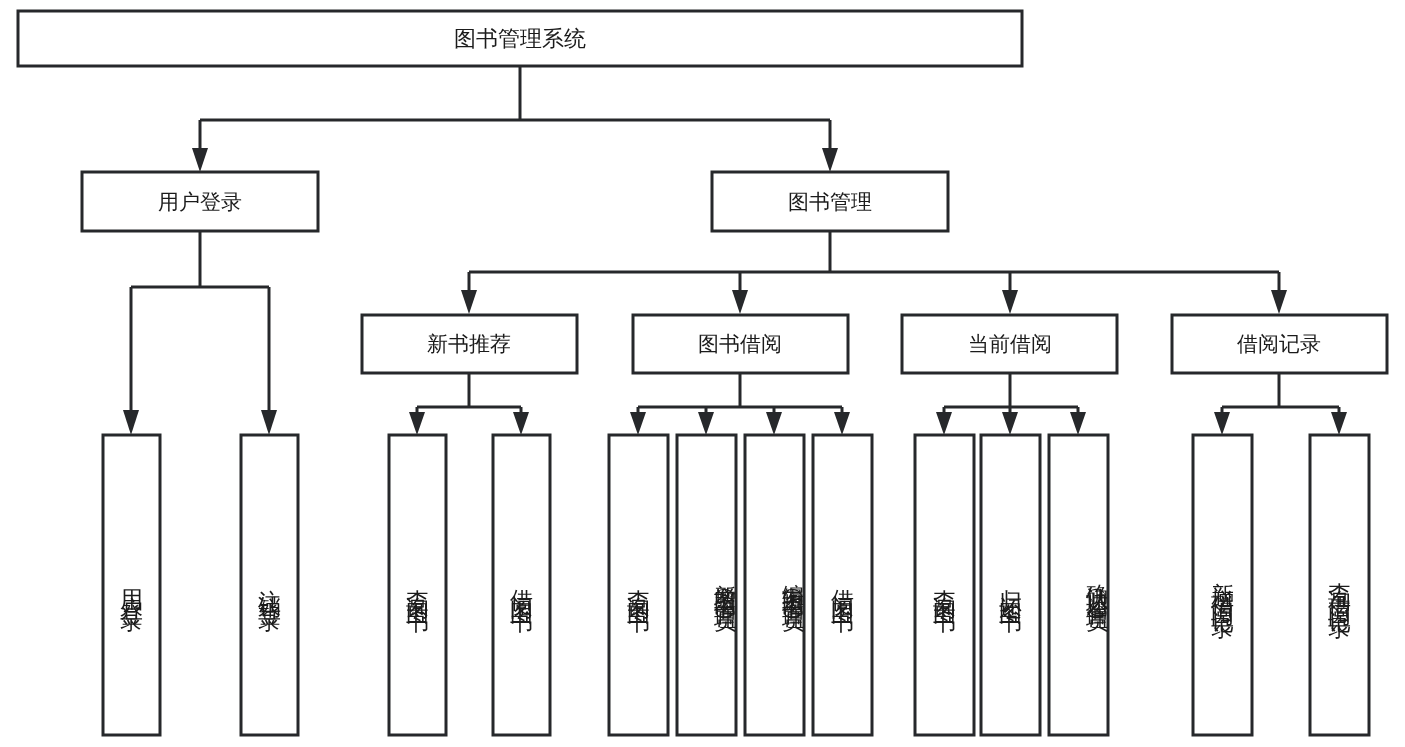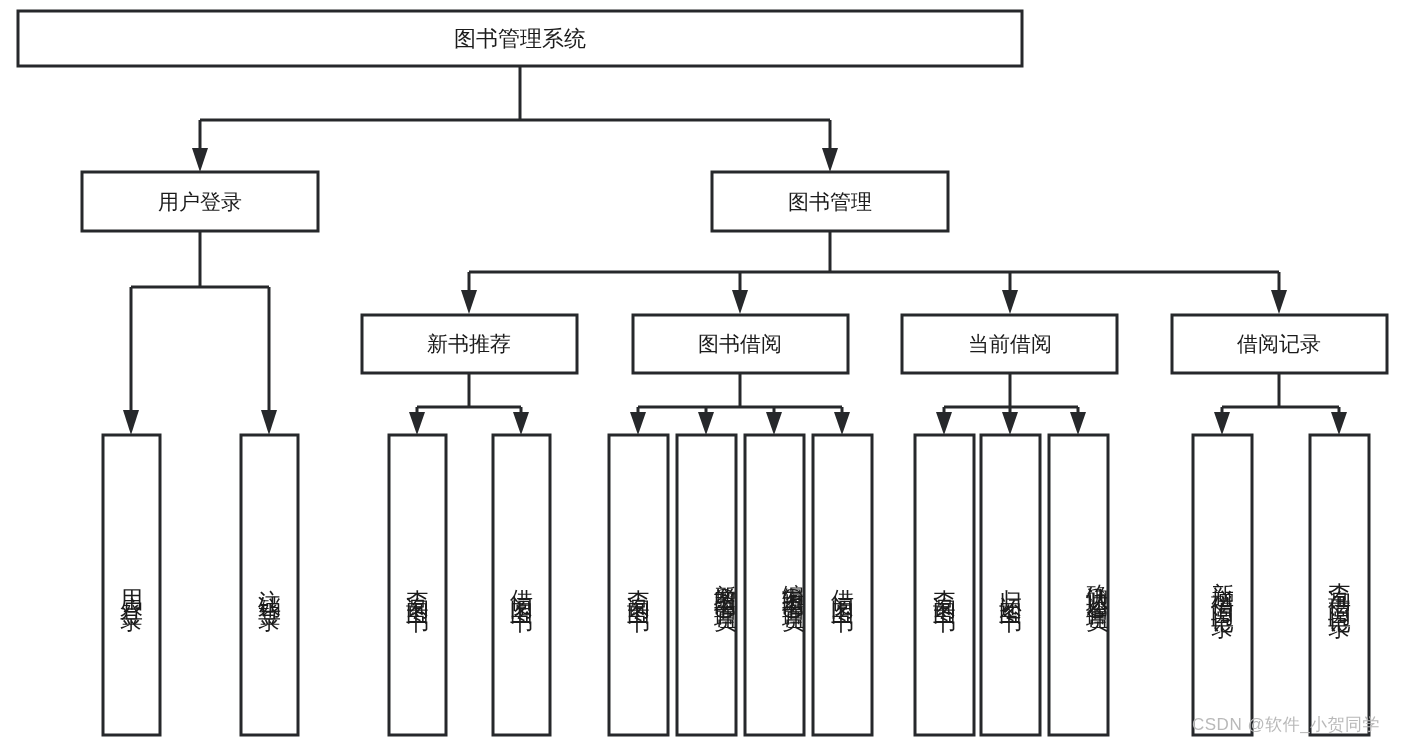--- a/index.html
+++ b/index.html
@@ -222,21 +222,20 @@
       </foreignObject>
     </g>
     <g>
       <rect class="node-box" x="1310" y="435" width="59" height="300"></rect>
       <foreignObject x="1310" y="435" width="59" height="300">
         <div xmlns="http://www.w3.org/1999/xhtml" class="vlabel">查询借阅记录</div>
       </foreignObject>
     </g>
   </svg>
 
-  <div class="watermark">CSDN @软件_小贺同学</div>
 </div>
 
 <style>
   
   .vlabel{
     width:100%;height:100%;
     display:flex;
     align-items:center;
     justify-content:center;
     writing-mode:vertical-rl;

